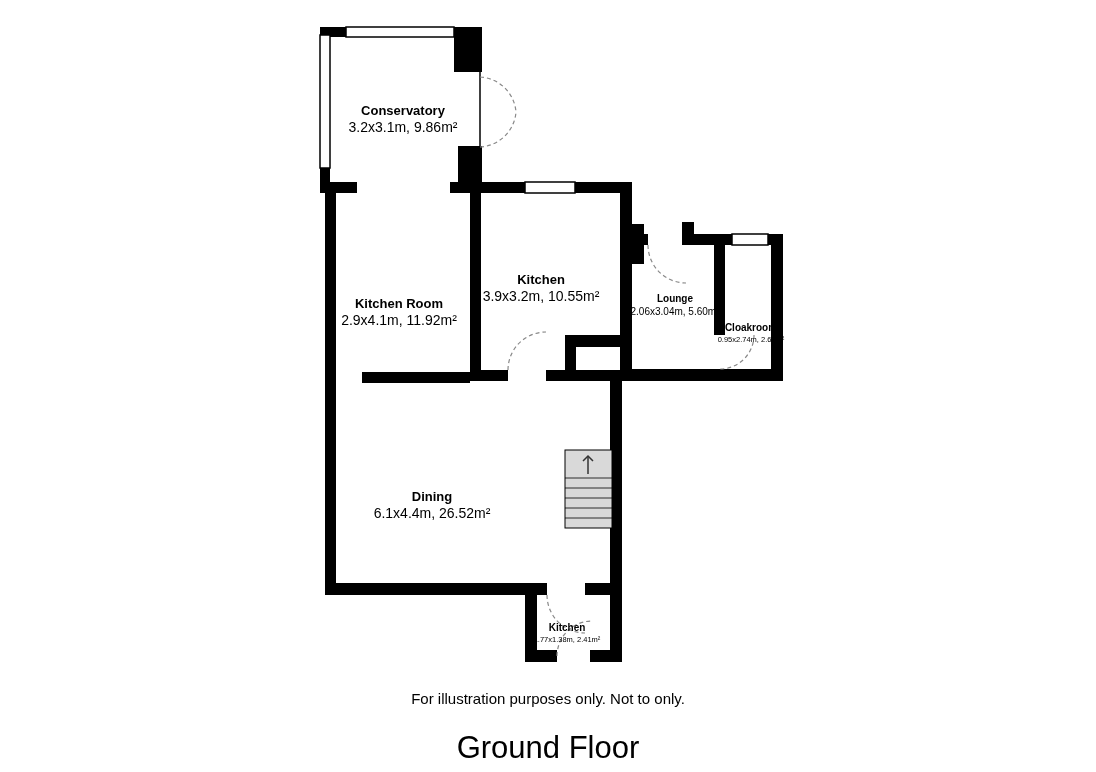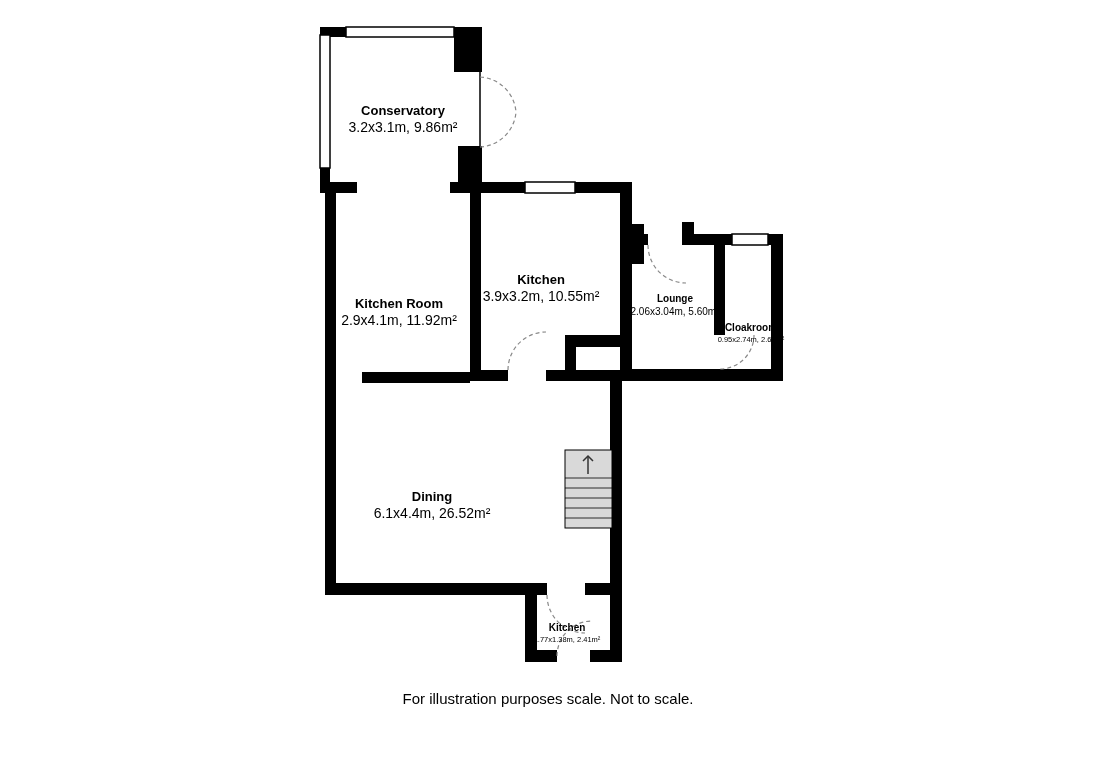--- a/index.html
+++ b/index.html
@@ -171,15 +171,16 @@
   <div class="room-label" style="left:432px; top:506px">
     <div class="room-name">Dining</div>
     <div class="room-dims">6.1x4.4m, 26.52m²</div>
   </div>
 
   <div class="room-label xs" style="left:567px; top:633px">
     <div class="room-name">Kitchen</div>
     <div class="room-dims">1.77x1.38m, 2.41m²</div>
   </div>
 
-  <div class="disclaimer">For illustration purposes scale. Not to scale.</div>
+  <div class="disclaimer">For illustration purposes only. Not to only.</div>
+  <div class="floor-title">Ground Floor</div>
 
 </div>
 
 </body></html>

